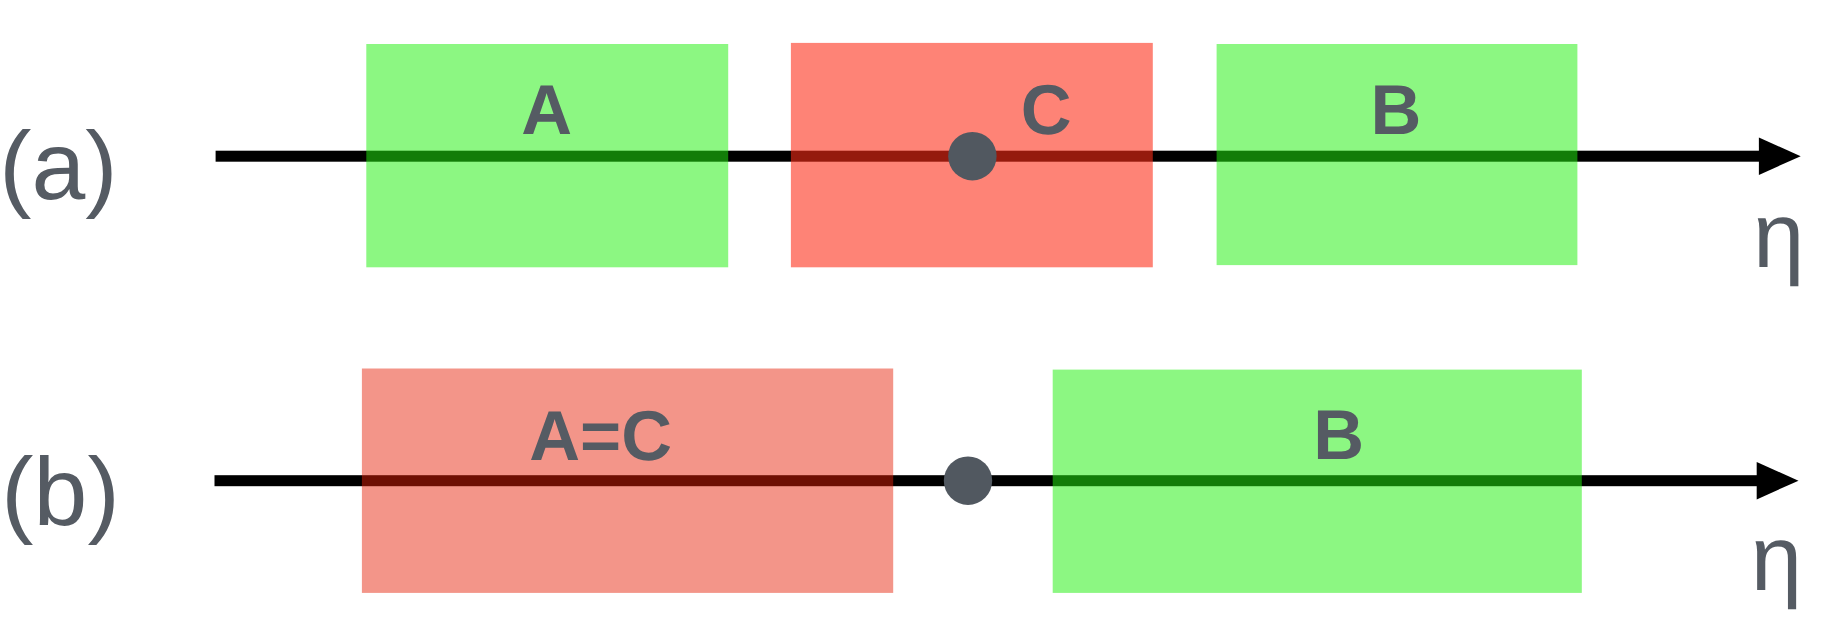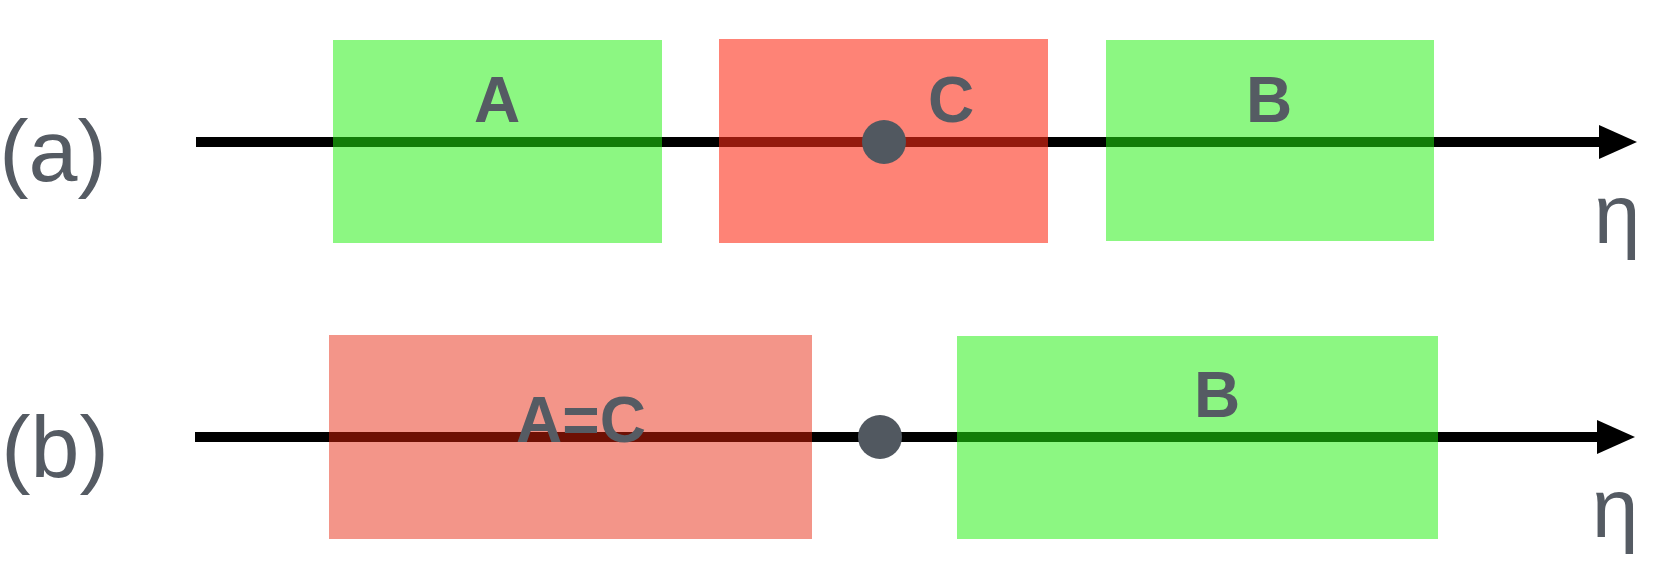--- a/index.html
+++ b/index.html
@@ -91,21 +91,21 @@
     <span class="eta-label" style="left:1617px; top:214px;">η</span>
   </div>
 
   <div>
     <span class="row-label" style="left:55px; top:447px;">(b)</span>
 
     <div class="axis-shaft" style="left: 195px; top: 432px; width: 1407px; background: rgb(0, 0, 0);"></div>
     <div class="axis-head" style="left:1597px; top:420px;"></div>
 
     <div class="region" style="left: 329px; top: 335px; width: 483px; height: 204px; background: rgba(229, 33, 8, 0.48);"></div>
-    <span class="region-label" style="left:581px; top:396px;margin-top:24px;">A=C</span>
+    <span class="region-label" style="left:546px; top:396px;">A=C</span>
 
     <div class="region" style="left: 957px; top: 336px; width: 481px; height: 203px; background: rgba(34, 240, 16, 0.52);"></div>
     <span class="region-label" style="left:1217px; top:395px;">B</span>
 
     <div class="dot" style="left: 858px; top: 415px; background: rgb(81, 88, 96);"></div>
 
     <span class="eta-label" style="left:1615px; top:508px;">η</span>
   </div>
 
 </div>

